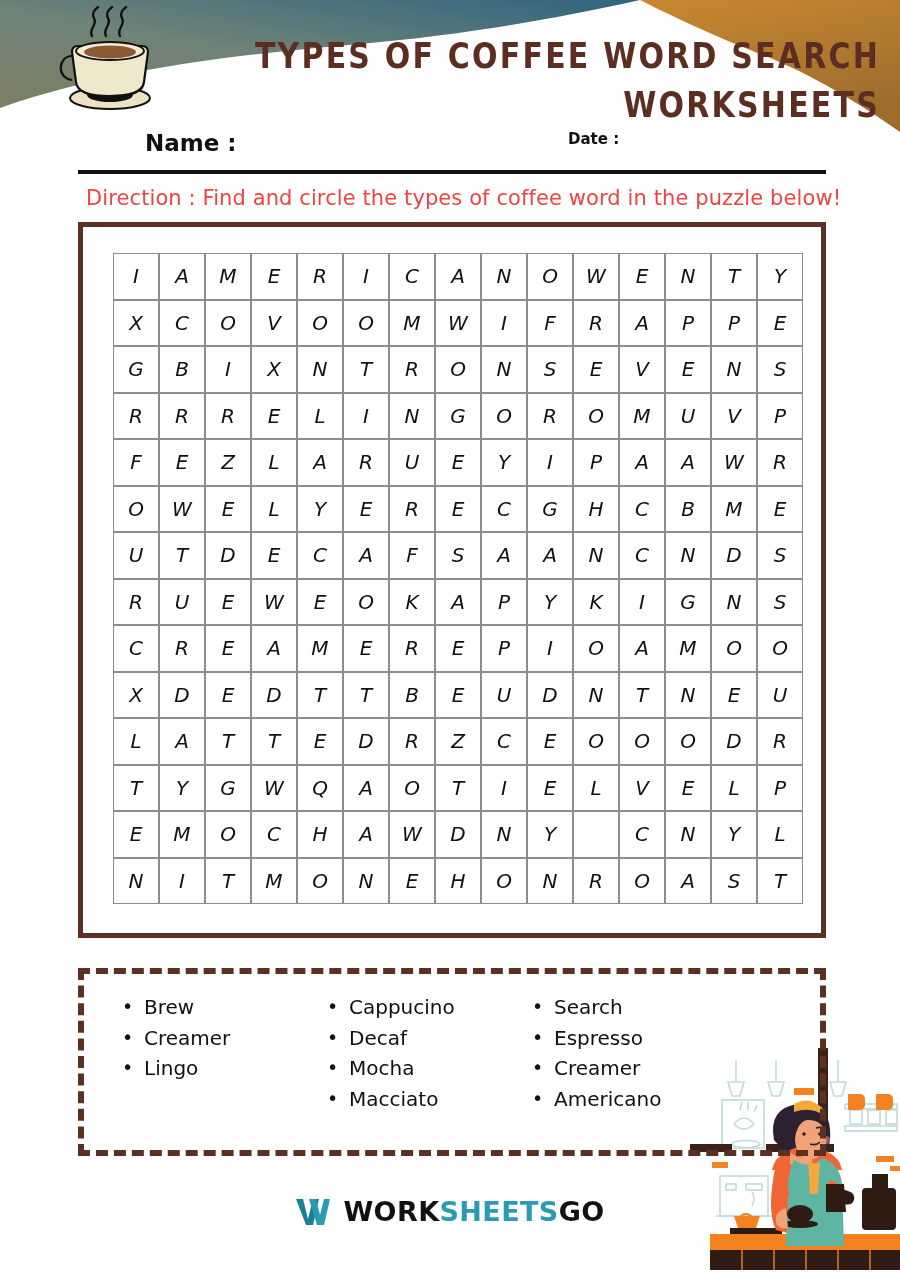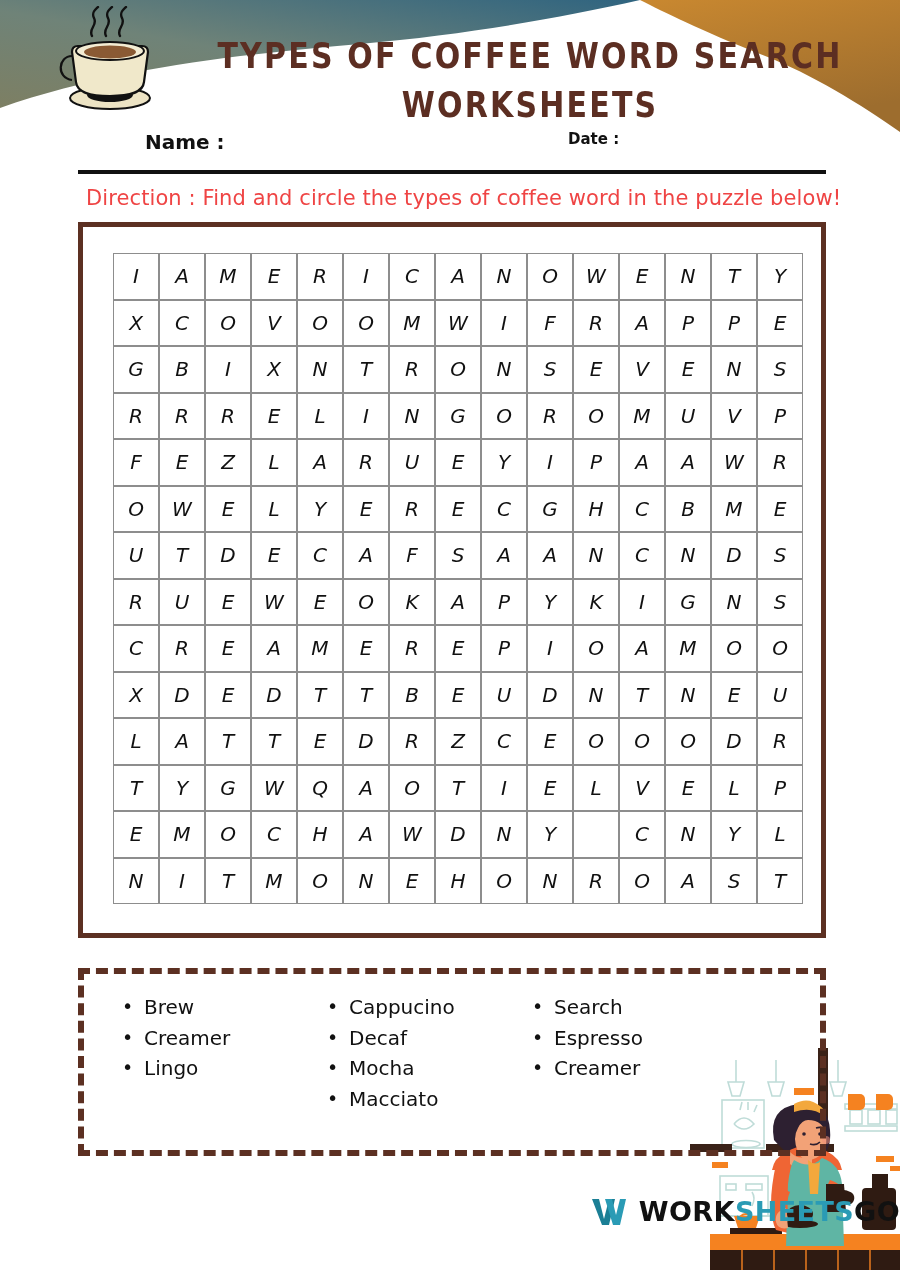--- a/index.html
+++ b/index.html
@@ -16,39 +16,39 @@
     position: absolute; top: 0; left: 0; width: 900px; height: 150px;
     overflow: hidden; z-index: 0;
   }
   .header-band svg { display: block; }
 
   .cup-icon { position: absolute; left: 48px; top: 6px; width: 120px; height: 112px; z-index: 3; }
 
   
   .title-wrap {
     position: absolute; top: 28px; left: 180px; width: 700px;
-    text-align: center; z-index: 4;
+    text-align: right; z-index: 4;
   }
   .title-line {
     font-family: "DejaVu Sans", sans-serif;
     font-weight: bold;
     font-size: 30px;
     letter-spacing: 2.2px;
     color: #5C2E22;
     line-height: 1.62;
     text-transform: uppercase;
     transform: scaleY(1.18);
     transform-origin: center top;
   }
 
   
   .namedate {
     position: absolute; top: 130px; left: 0; width: 900px; height: 34px; z-index: 5;
   }
-  .nd-name { position: absolute; left: 145px; top: 0; font-size: 20px; font-weight: bold; color: #111; }
+  .nd-name { position: absolute; left: 145px; top: 0; font-size: 23px; font-weight: bold; color: #111; }
   .nd-date { position: absolute; left: 568px; top: 0; font-size: 15px; font-weight: bold; color: #111; }
   .rule {
     position: absolute; top: 170px; left: 78px; width: 748px; height: 4px;
     background: #111; z-index: 5;
   }
 
   
   .direction {
     position: absolute; top: 186px; left: 86px; width: 760px;
     font-size: 21px; color: #ef4444; letter-spacing: .1px; z-index: 5;
@@ -102,21 +102,21 @@
     position: absolute; left: 4px; top: -1px;
     font-size: 19px; color: #111;
   }
 
   
   .barista { position: absolute; right: 0px; bottom: 4px; width: 210px; height: 222px; z-index: 5; }
 
   
   .footer-logo {
     position: absolute; left: 0; top: 1196px; width: 900px;
-    display: flex; align-items: center; justify-content: flex-end; gap: 12px; z-index: 7;
+    display: flex; align-items: center; justify-content: center; gap: 12px; z-index: 7;
   }
   .logo-mark { width: 36px; height: 30px; }
   .logo-text { font-size: 27px; font-weight: bold; letter-spacing: .4px; }
   .lg-a { color: #111; }
   .lg-b { color: #2A9BB5; }
   .lg-c { color: #111; }
 </style>
 </head>
 <body>
 
@@ -399,20 +399,21 @@
             <li>Decaf</li>
             <li>Mocha</li>
             <li>Macciato</li>
           </ul>
         </div>
         <div class="wordcol">
           <ul>
             <li>Search</li>
             <li>Espresso</li>
             <li>Creamer</li>
+            <li>Americano</li>
           </ul>
         </div>
       </div>
   </div>
 
   <div class="barista">
     <svg viewBox="0 0 210 222" width="210" height="222">
       <g stroke="#bfdcd8" stroke-width="1.6" fill="none">
         <path d="M46,12 L46,34"></path>
           <path d="M86,12 L86,34"></path>

